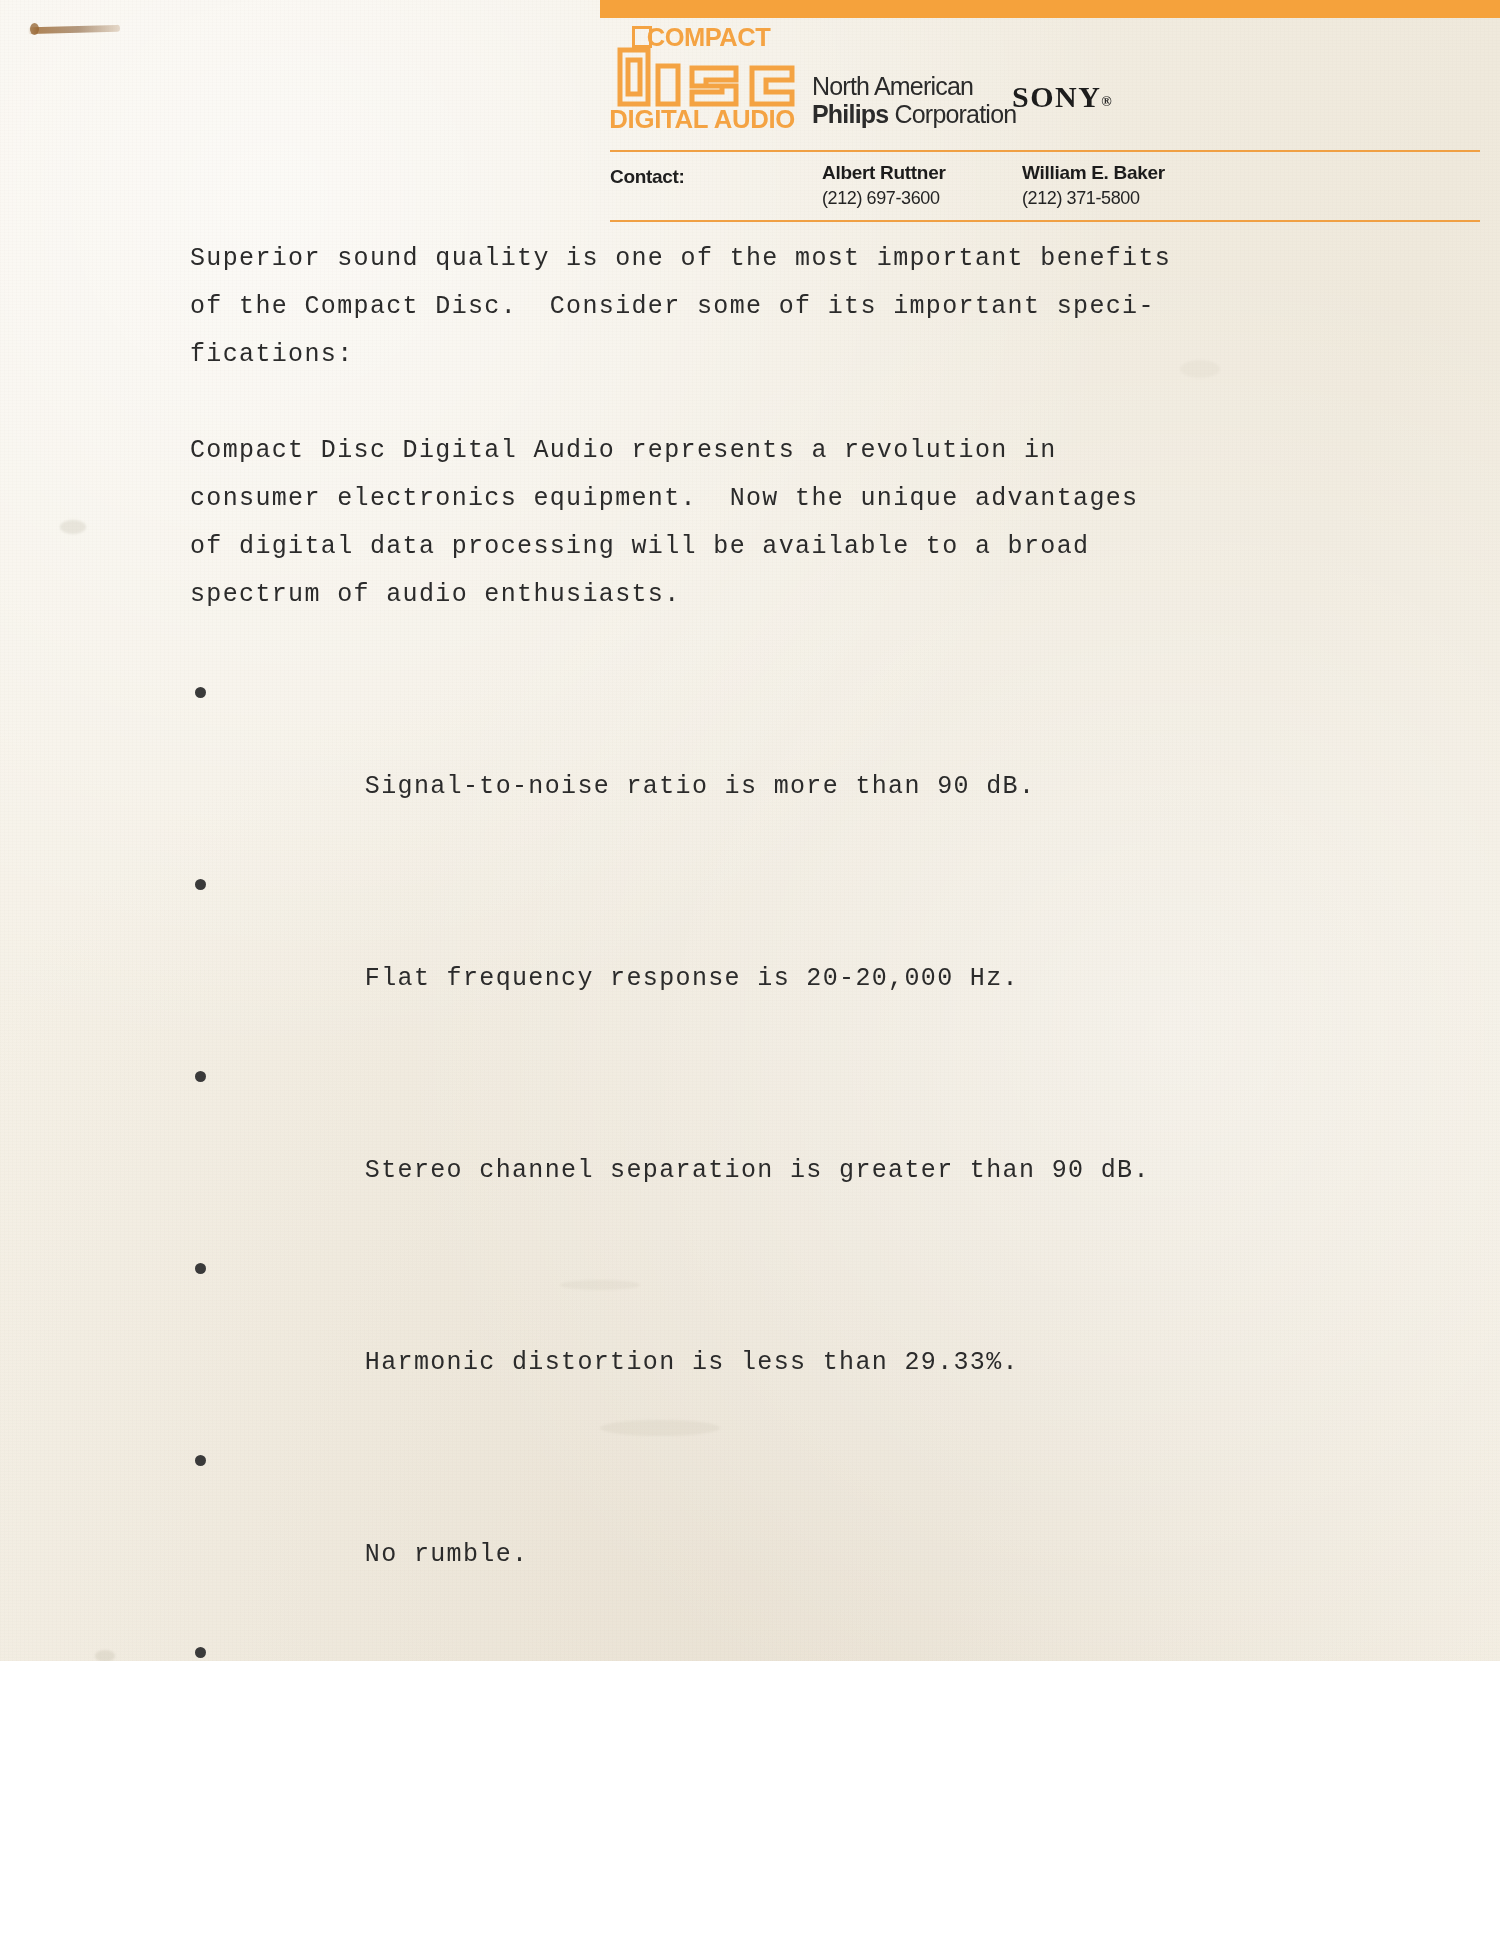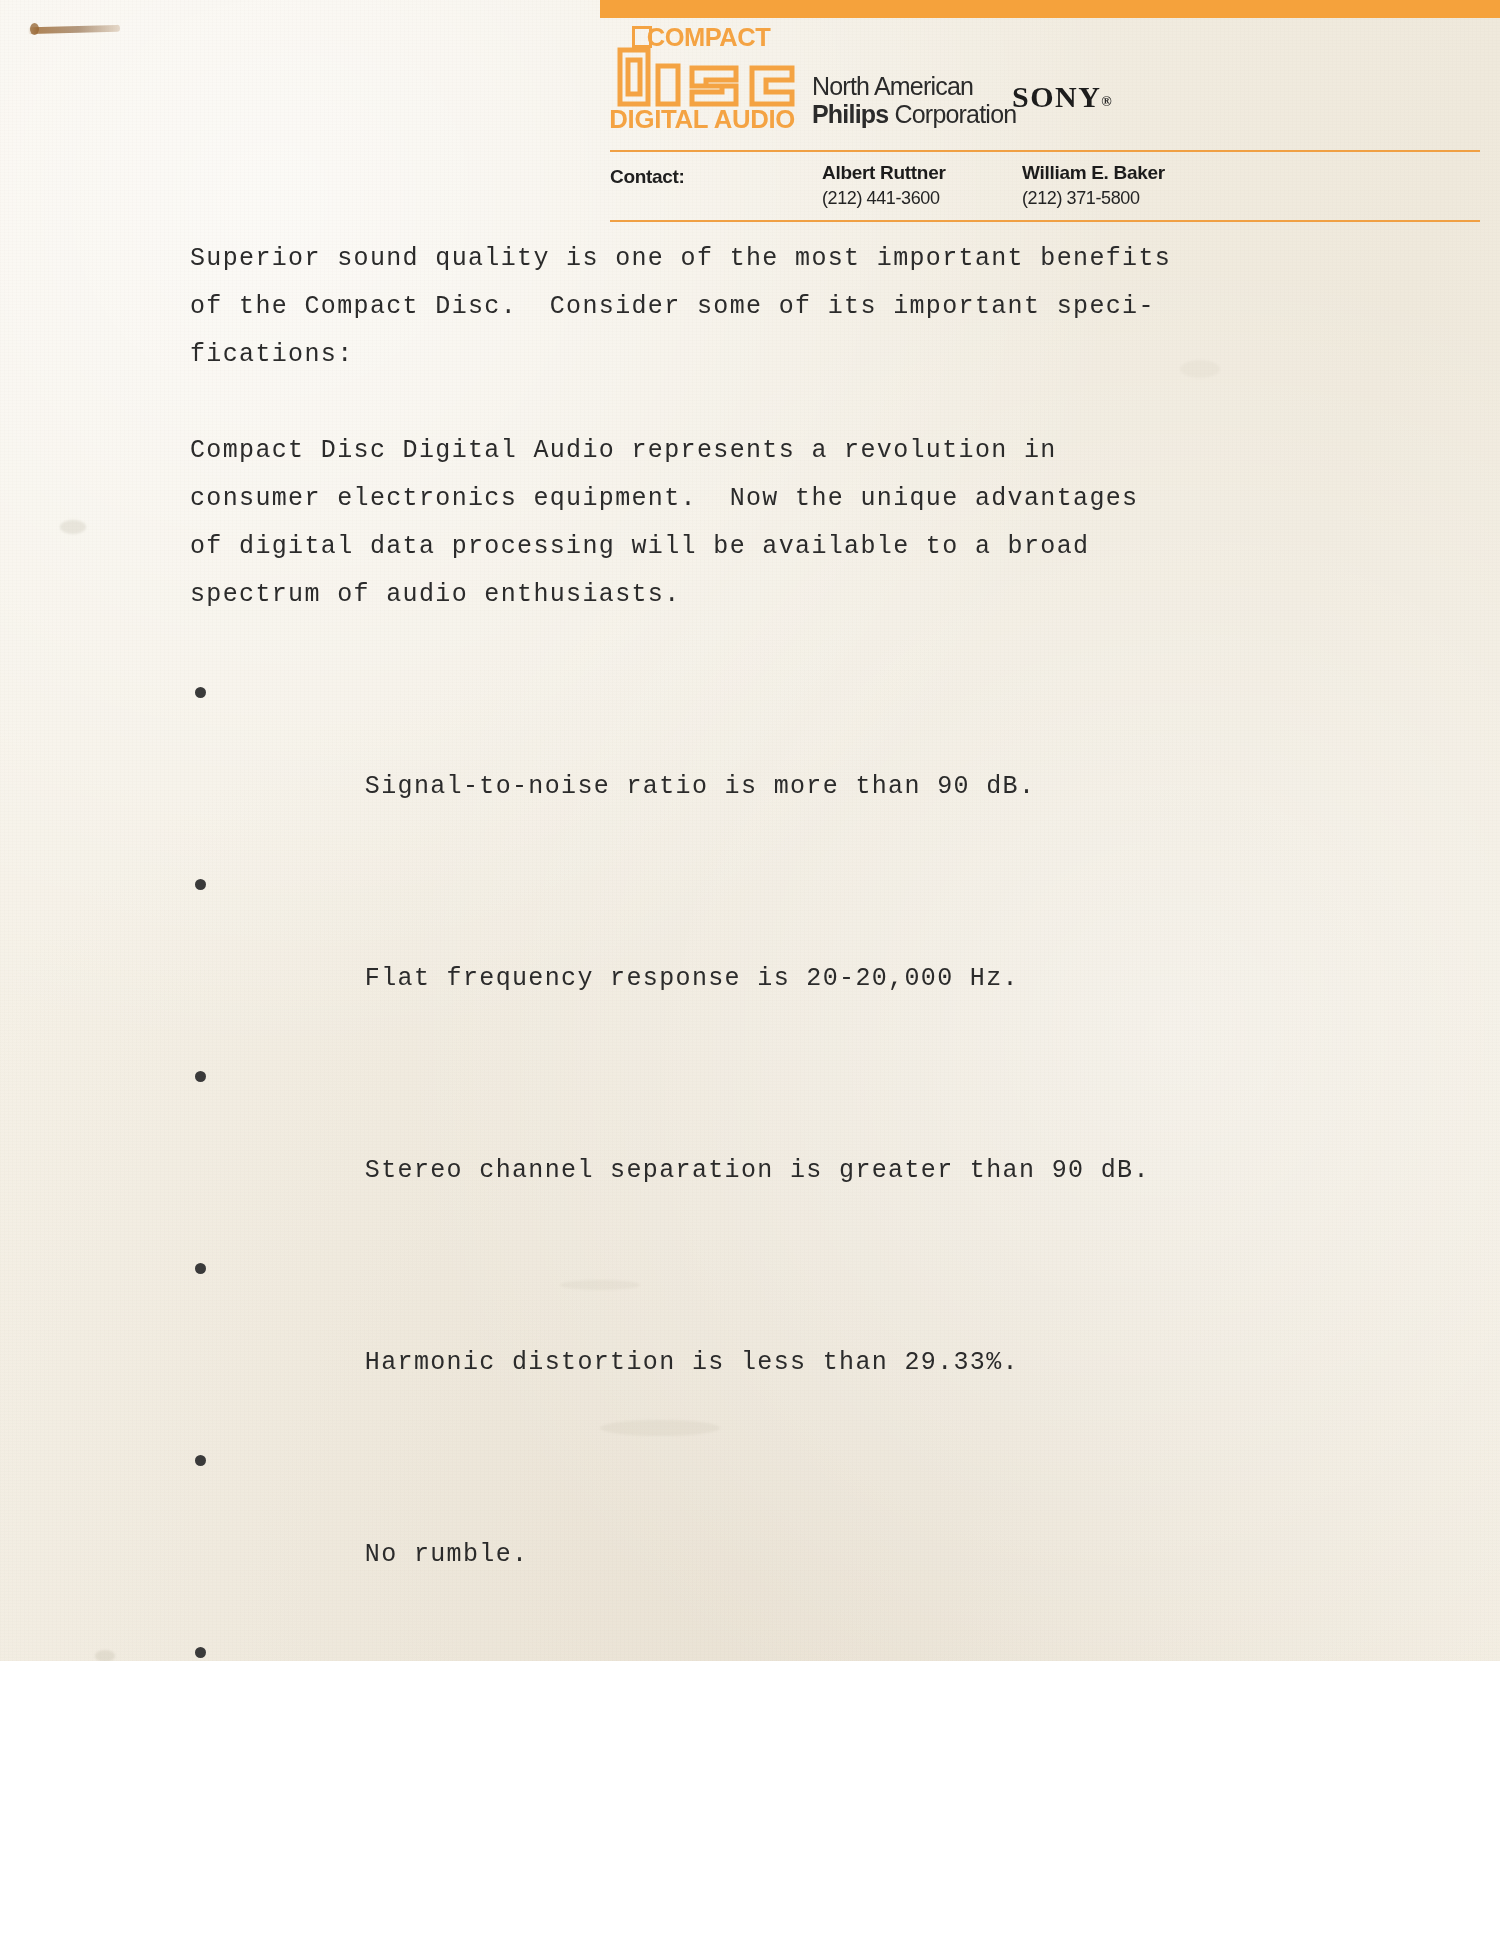--- a/index.html
+++ b/index.html
@@ -349,21 +349,21 @@
       <div class="sony"><span>SONY</span><span class="reg">®</span></div>
     </div>
 
     <div class="rule rule-top"></div>
 
     <div class="contact-row">
       <div class="contact-label">Contact:</div>
 
       <div class="contact-person cp-1">
         <div class="contact-name">Albert Ruttner</div>
-        <div class="contact-phone">(212) 441-3600</div>
+        <div class="contact-phone">(212) 697-3600</div>
       </div>
 
       <div class="contact-person cp-2">
         <div class="contact-name">William E. Baker</div>
         <div class="contact-phone">(212) 371-5800</div>
       </div>
     </div>
 
     <div class="rule rule-bottom"></div>
   </div>

